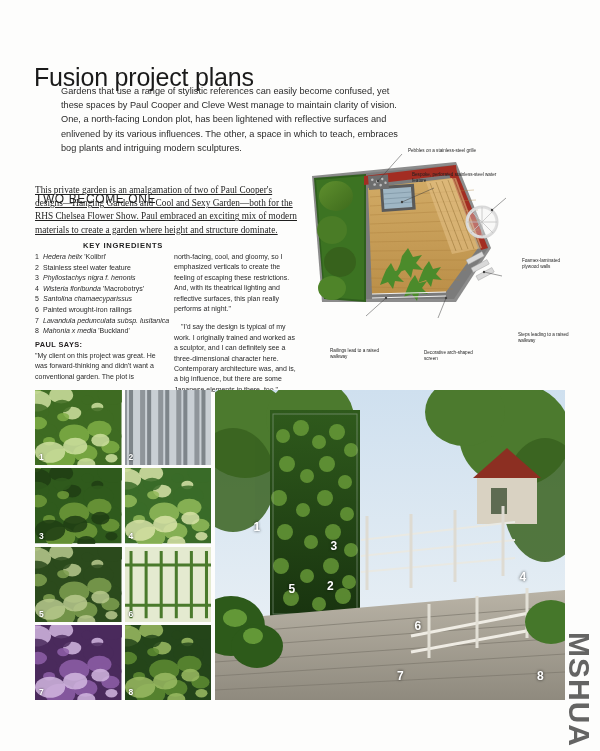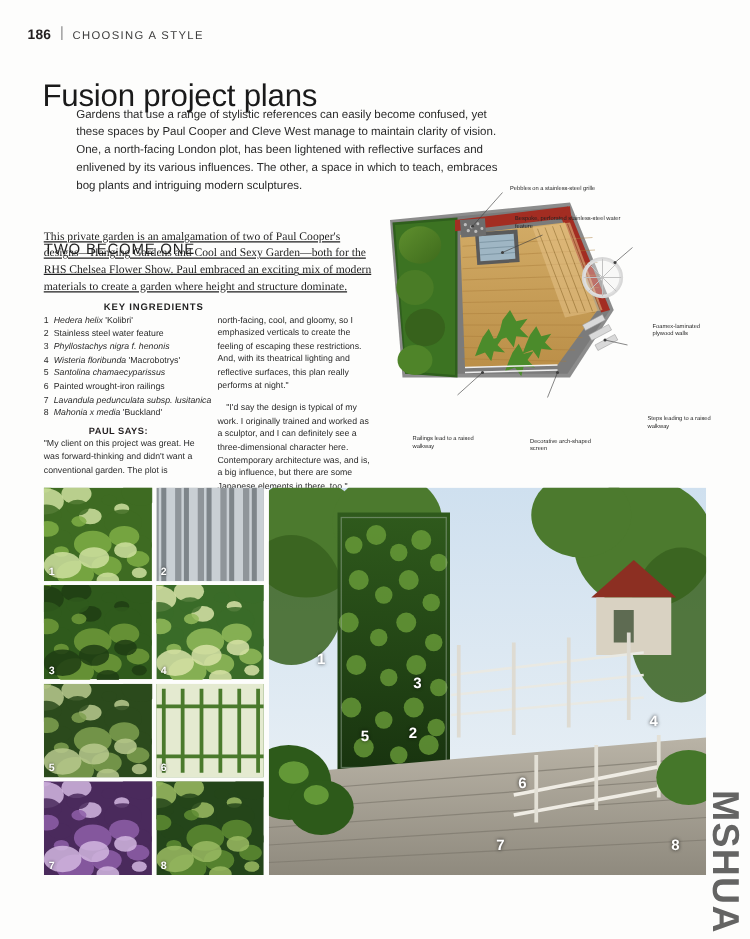--- a/index.html
+++ b/index.html
@@ -115,21 +115,20 @@
   .ki-list .n { display: inline-block; width: 8px; }
   .ki-list i { font-style: italic; }
 
   .paul-head {
     position: absolute;
     left: 35px;
     top: 340px;
     font-size: 7.4px;
     font-weight: bold;
     letter-spacing: 0.4px;
-    margin-left: 36px;
   }
   .paul-body {
     position: absolute;
     left: 35px;
     top: 351px;
     width: 132px;
     font-size: 7px;
     line-height: 10.4px;
     color: #2a2a2a;
   }
@@ -219,25 +218,20 @@
     writing-mode: vertical-rl;
     text-orientation: mixed;
     opacity: .88;
   }
 </style>
 </head>
 <body>
 
 <div class="page">
 
-  <div class="runhead">
-    <span class="folio">186</span>
-    <span class="rule"></span>
-    <span class="sect">CHOOSING A STYLE</span>
-  </div>
 
   <h1 class="title">Fusion project plans</h1>
 
   <div class="intro">Gardens that use a range of stylistic references can easily become confused, yet these spaces by Paul Cooper and Cleve West manage to maintain clarity of vision. One, a north-facing London plot, has been lightened with reflective surfaces and enlivened by its various influences. The other, a space in which to teach, embraces bog plants and intriguing modern sculptures.</div>
 
   <div class="sub-head">TWO BECOME ONE</div>
   <div class="standfirst">This private garden is an amalgamation of two of Paul Cooper's designs—Hanging Gardens and Cool and Sexy Garden—both for the RHS Chelsea Flower Show. Paul embraced an exciting mix of modern materials to create a garden where height and structure dominate.</div>
 
   <div class="ki-head">KEY INGREDIENTS</div>
   <div class="ki-list" id="ki-list">

